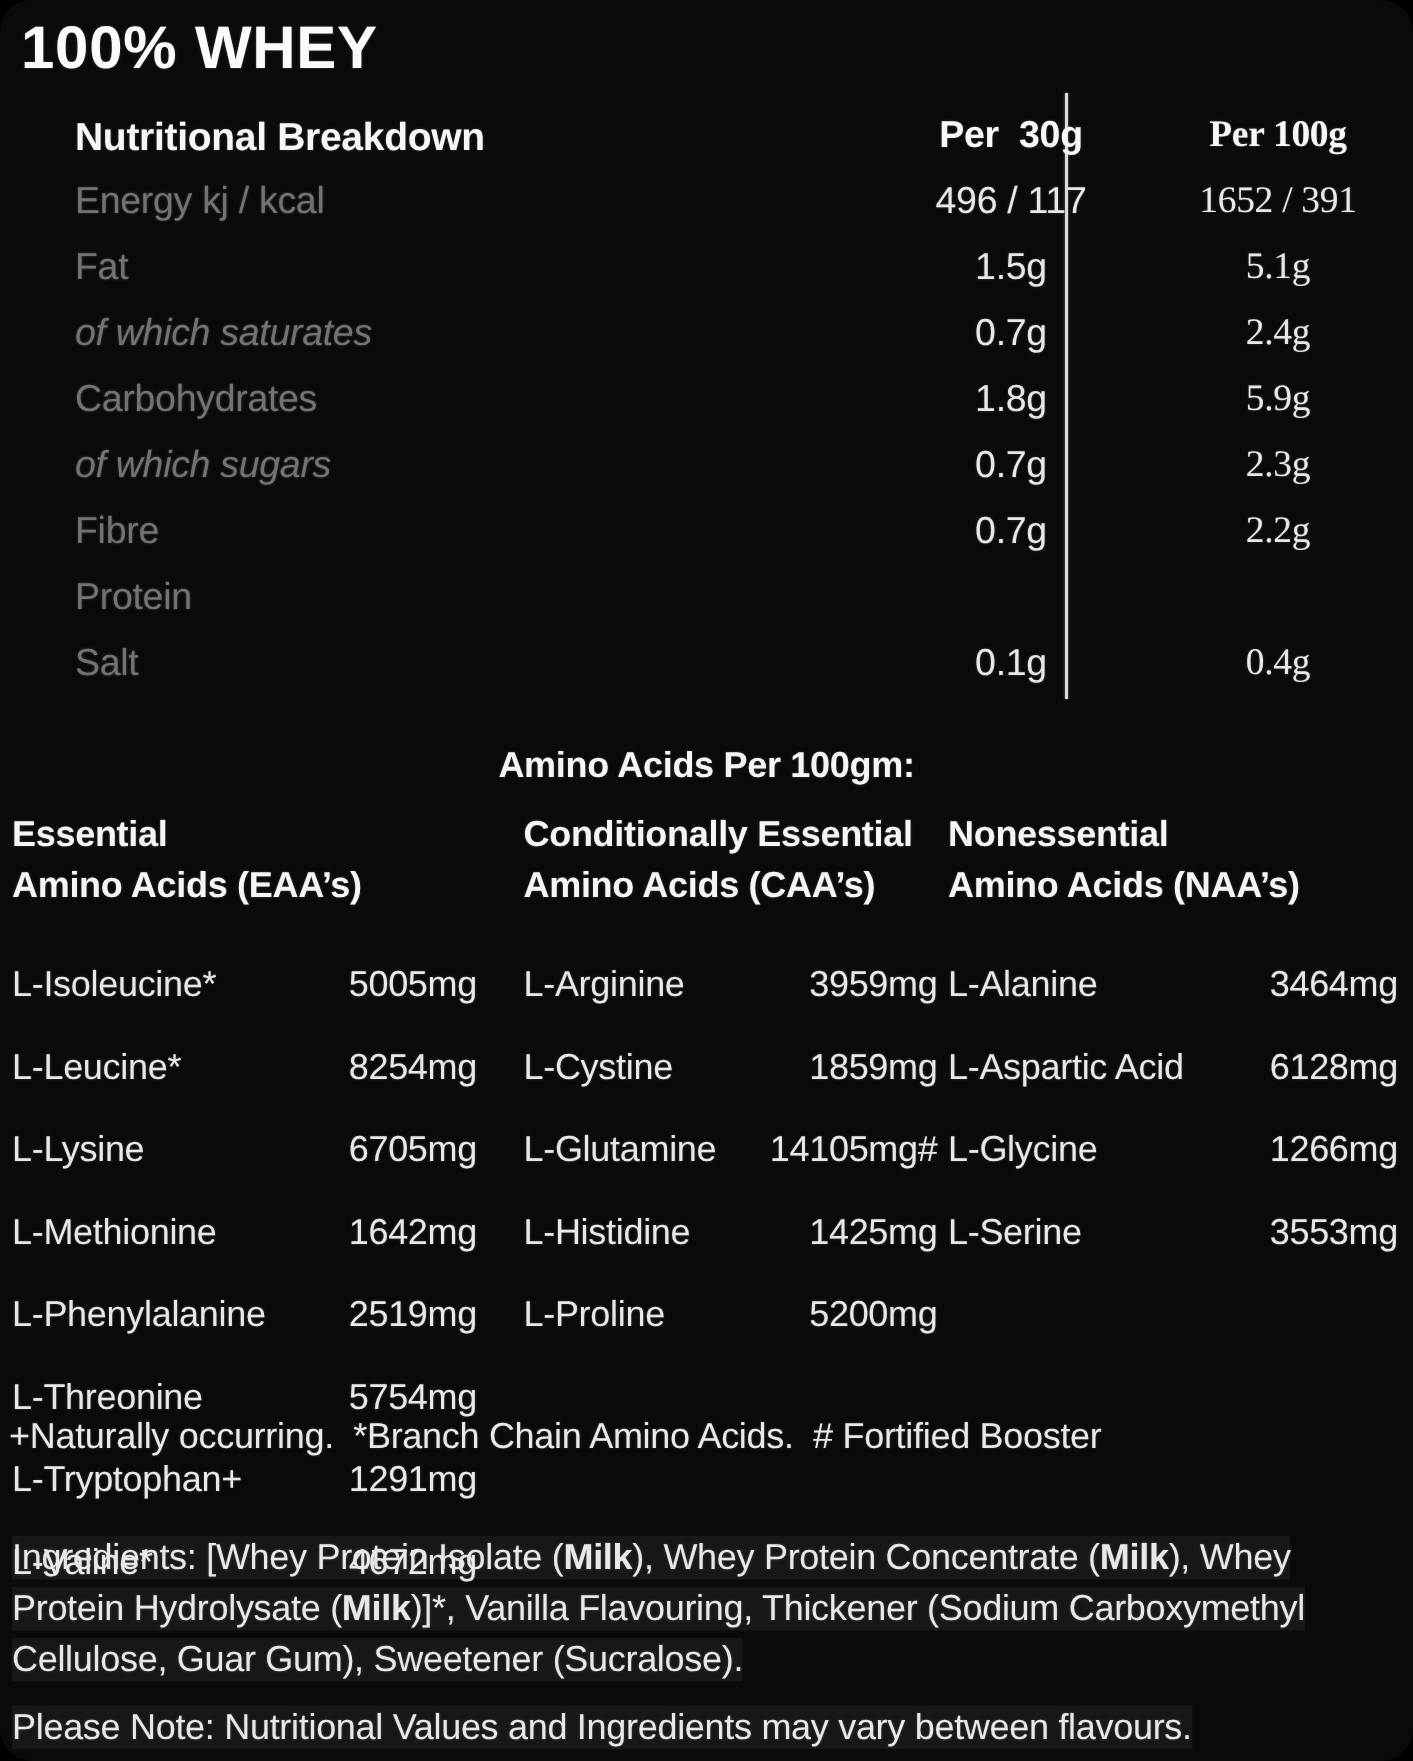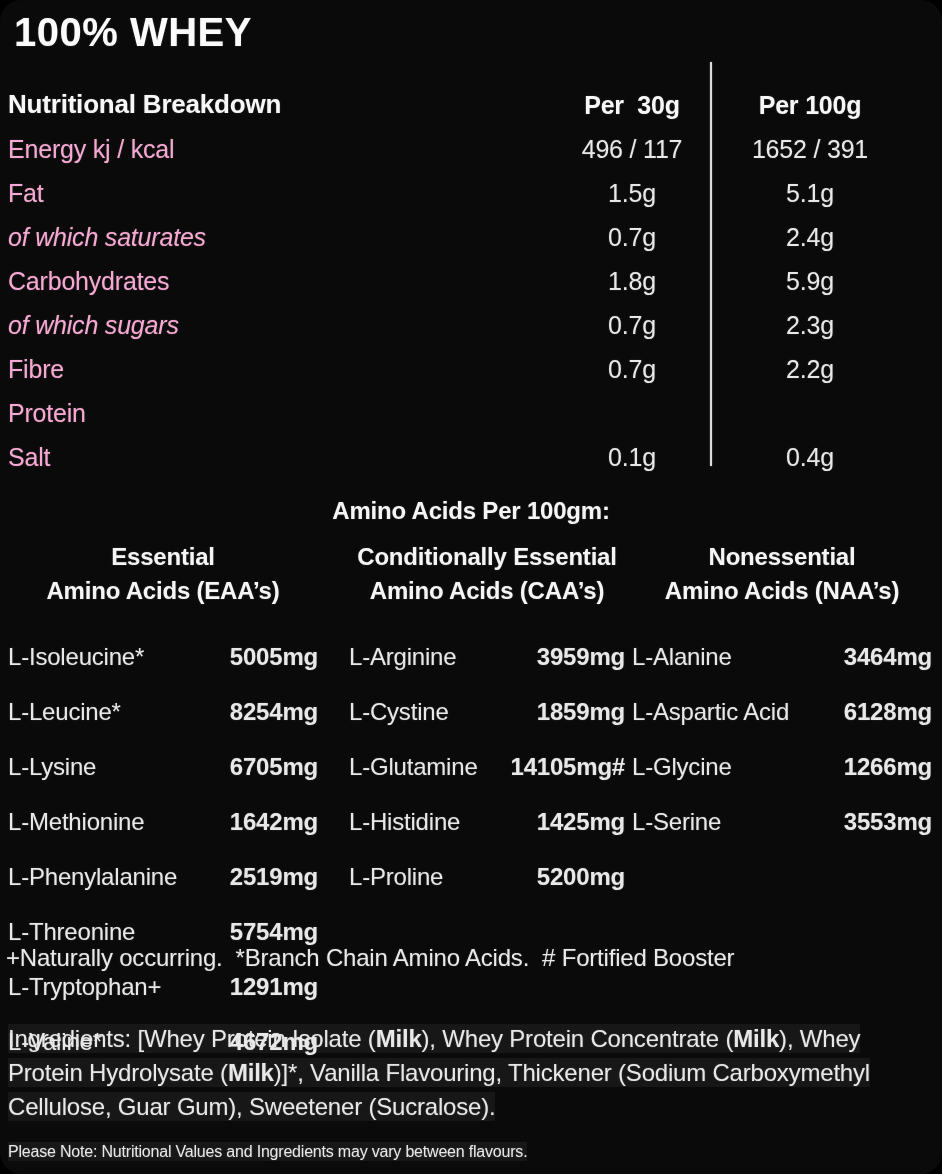--- a/index.html
+++ b/index.html
@@ -17,66 +17,66 @@
 
   
   .title {
     position:absolute; top:10px; left:14px;
     font-size:40px; font-weight:bold; color:#fbfbfb;
     letter-spacing:0.5px;
   }
 
   
   .nutrition { position:absolute; top:76px; left:8px; right:8px; }
-  .nrow { position:relative; height:44px; display:flex; align-items:flex-end; font-size:25px; }
-  .nrow .nlabel { color:#f9a8d4; }
+  .nrow { position:relative; height:44px; display:flex; align-items:flex-start; font-size:25px;margin-left:42px; }
+  .nrow .nlabel { color:#737373; }
   .nrow.head .nlabel { font-weight:bold; font-size:26px; color:#f7f7f7; }
   .nrow.italic .nlabel { font-style:italic; }
   .v30, .v100 { position:absolute; text-align:center; white-space:pre; }
   .v30  { left:529px; width:190px; }
-  .v100 { left:717px; width:170px; }
+  .v100 { left:717px; width:170px;font-family:Liberation Serif, serif; }
   .nrow.head .v30, .nrow.head .v100 { font-weight:bold; font-size:25px; color:#f7f7f7; }
   .divider {
     position:absolute; left:710px; top:62px;
     width:2px; height:404px; background:#dcdcdc;
     box-shadow:0 0 2px rgba(255,255,255,0.4);
   }
 
   
   .amino-heading {
     position:absolute; top:497px; left:0; width:942px;
     text-align:center; font-weight:bold; font-size:24px; color:#f5f5f5;
   }
   .amino-col { position:absolute; top:540px; }
   .amino-col.c1 { left:8px;   width:310px; }
   .amino-col.c2 { left:349px; width:276px; }
   .amino-col.c3 { left:632px; width:300px; }
-  .col-head { text-align:center; font-weight:bold; font-size:24px; color:#f5f5f5; }
+  .col-head { font-weight:bold; font-size:24px; color:#f5f5f5; }
   .col-head .hl { height:34px; line-height:34px; }
   .col-rows { margin-top:8px; }
   .arow {
     display:flex; justify-content:space-between; align-items:flex-end;
     height:55px; font-size:24px; white-space:nowrap;
   }
-  .arow .aval { text-align:right;font-weight:bold; }
+  .arow .aval { text-align:right; }
 
   .footnote {
     position:absolute; top:944px; left:6px;
     font-size:24px; white-space:pre; color:#e9e9e9;
   }
 
   
   .ingredients {
     position:absolute; top:1022px; left:8px; width:914px;
     font-size:24px; line-height:34px;
   }
   .band { background:rgba(255,255,255,0.055); box-decoration-break:clone; -webkit-box-decoration-break:clone; padding:1px 0; }
   .note {
     position:absolute; top:1136px; left:8px; width:914px;
-    font-size:16px; line-height:32px;
+    font-size:24px; line-height:32px;
   }
 </style>
 </head>
 <body>
 
 <div class="label">
 
   <div class="title">100% WHEY</div>
 
   <div class="divider"></div>

